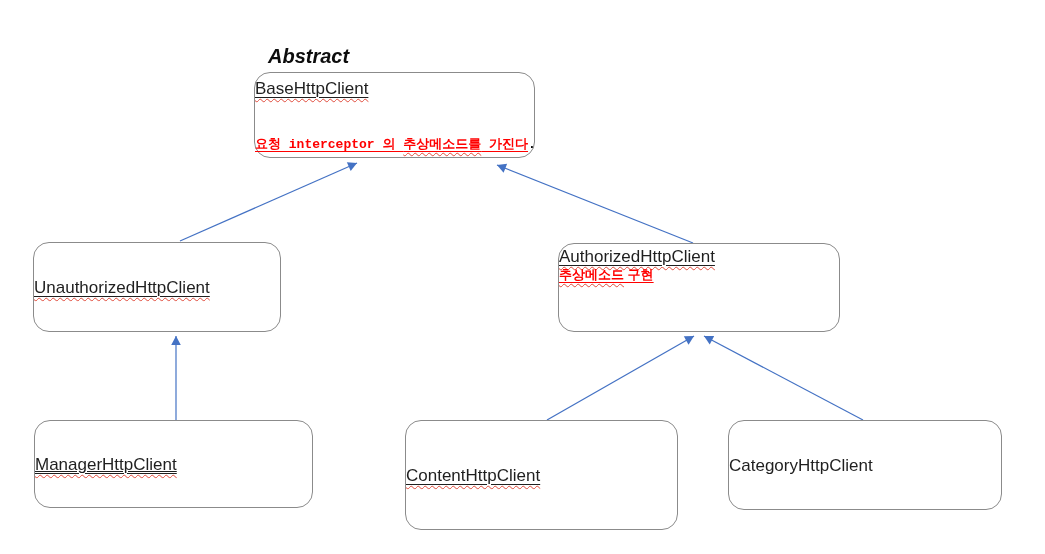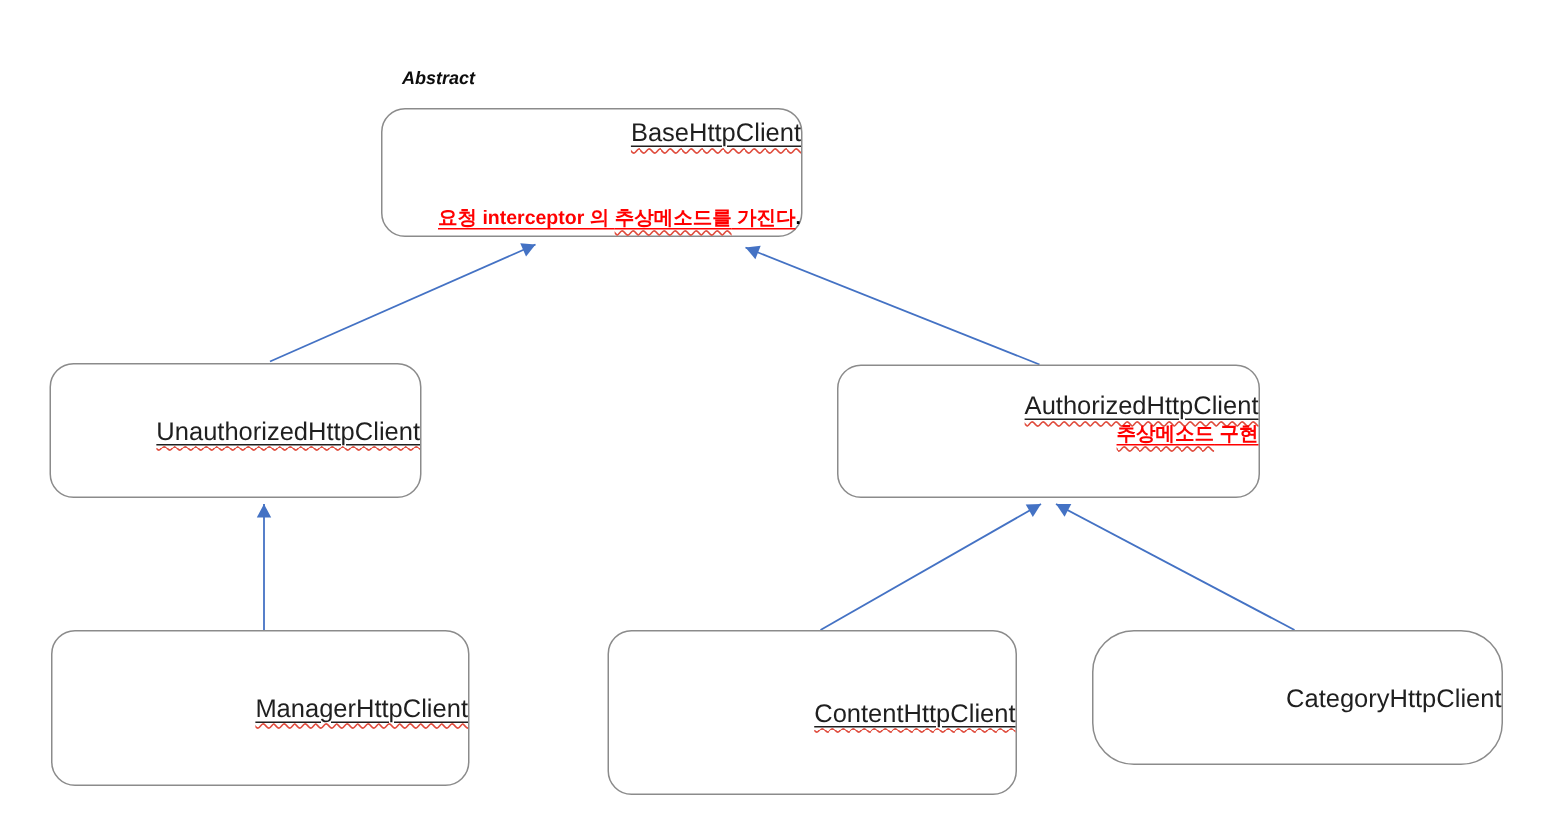--- a/index.html
+++ b/index.html
@@ -17,21 +17,21 @@
     pointer-events: none;
   }
   .node {
     position: absolute;
     background: #ffffff;
     border: 1.5px solid #8b8b8b;
     border-radius: 16px;
     box-sizing: border-box;
     display: flex;
     flex-direction: column;
-    align-items: flex-end;
+    align-items: flex-start;
     text-align: center;
     color: #1f1f1f;
   }
   .node.center { justify-content: center; }
   .title {
     font-size: 17px;
     line-height: 21px;
     color: #1f1f1f;
     white-space: nowrap;
   }
@@ -59,35 +59,35 @@
     white-space: nowrap;
   }
   .note .period {
     color: #000000;
     text-decoration: none;
   }
   .abstract-label {
     position: absolute;
     left: 268px;
     top: 45px;
-    font-size: 12px;
+    font-size: 20px;
     font-weight: bold;
     font-style: italic;
     color: #0d0d0d;
     white-space: nowrap;
   }
   
   .node-base        { left: 254px; top: 72px;  width: 281px; height: 86px; padding-top: 5px; padding-bottom: 4px; }
-  .node-base .note  { margin-top: auto; }
+  .node-base .note  { margin-top: auto; font-family: Liberation Mono, monospace; }
   .node-unauth      { left: 33px;  top: 242px; width: 248px; height: 90px; }
-  .node-auth        { left: 558px; top: 243px; width: 282px; height: 89px; padding-top: 16px; }
+  .node-auth        { left: 558px; top: 243px; width: 282px; height: 89px; padding-top: 2px; }
   .node-auth .note  { }
-  .node-manager     { left: 34px;  top: 420px; width: 279px; height: 104px; }
+  .node-manager     { left: 34px;  top: 420px; width: 279px; height: 88px; text-decoration: underline; }
   .node-content     { left: 405px; top: 420px; width: 273px; height: 110px; }
-  .node-category    { left: 728px; top: 420px; width: 274px; height: 90px; border-radius: 28px; }
+  .node-category    { left: 728px; top: 420px; width: 274px; height: 90px; }
 </style>
 </head>
 <body>
 
 <div class="canvas">
 
   <svg class="arrows" width="1045" height="554" viewBox="0 0 1045 554">
     <defs>
       <marker id="ah" markerUnits="userSpaceOnUse" markerWidth="12" markerHeight="12" viewBox="0 0 12 12" refX="9.5" refY="6" orient="auto">
         <path d="M0.5,1.2 L9.5,6 L0.5,10.8 Z" fill="#4472C4"></path>

